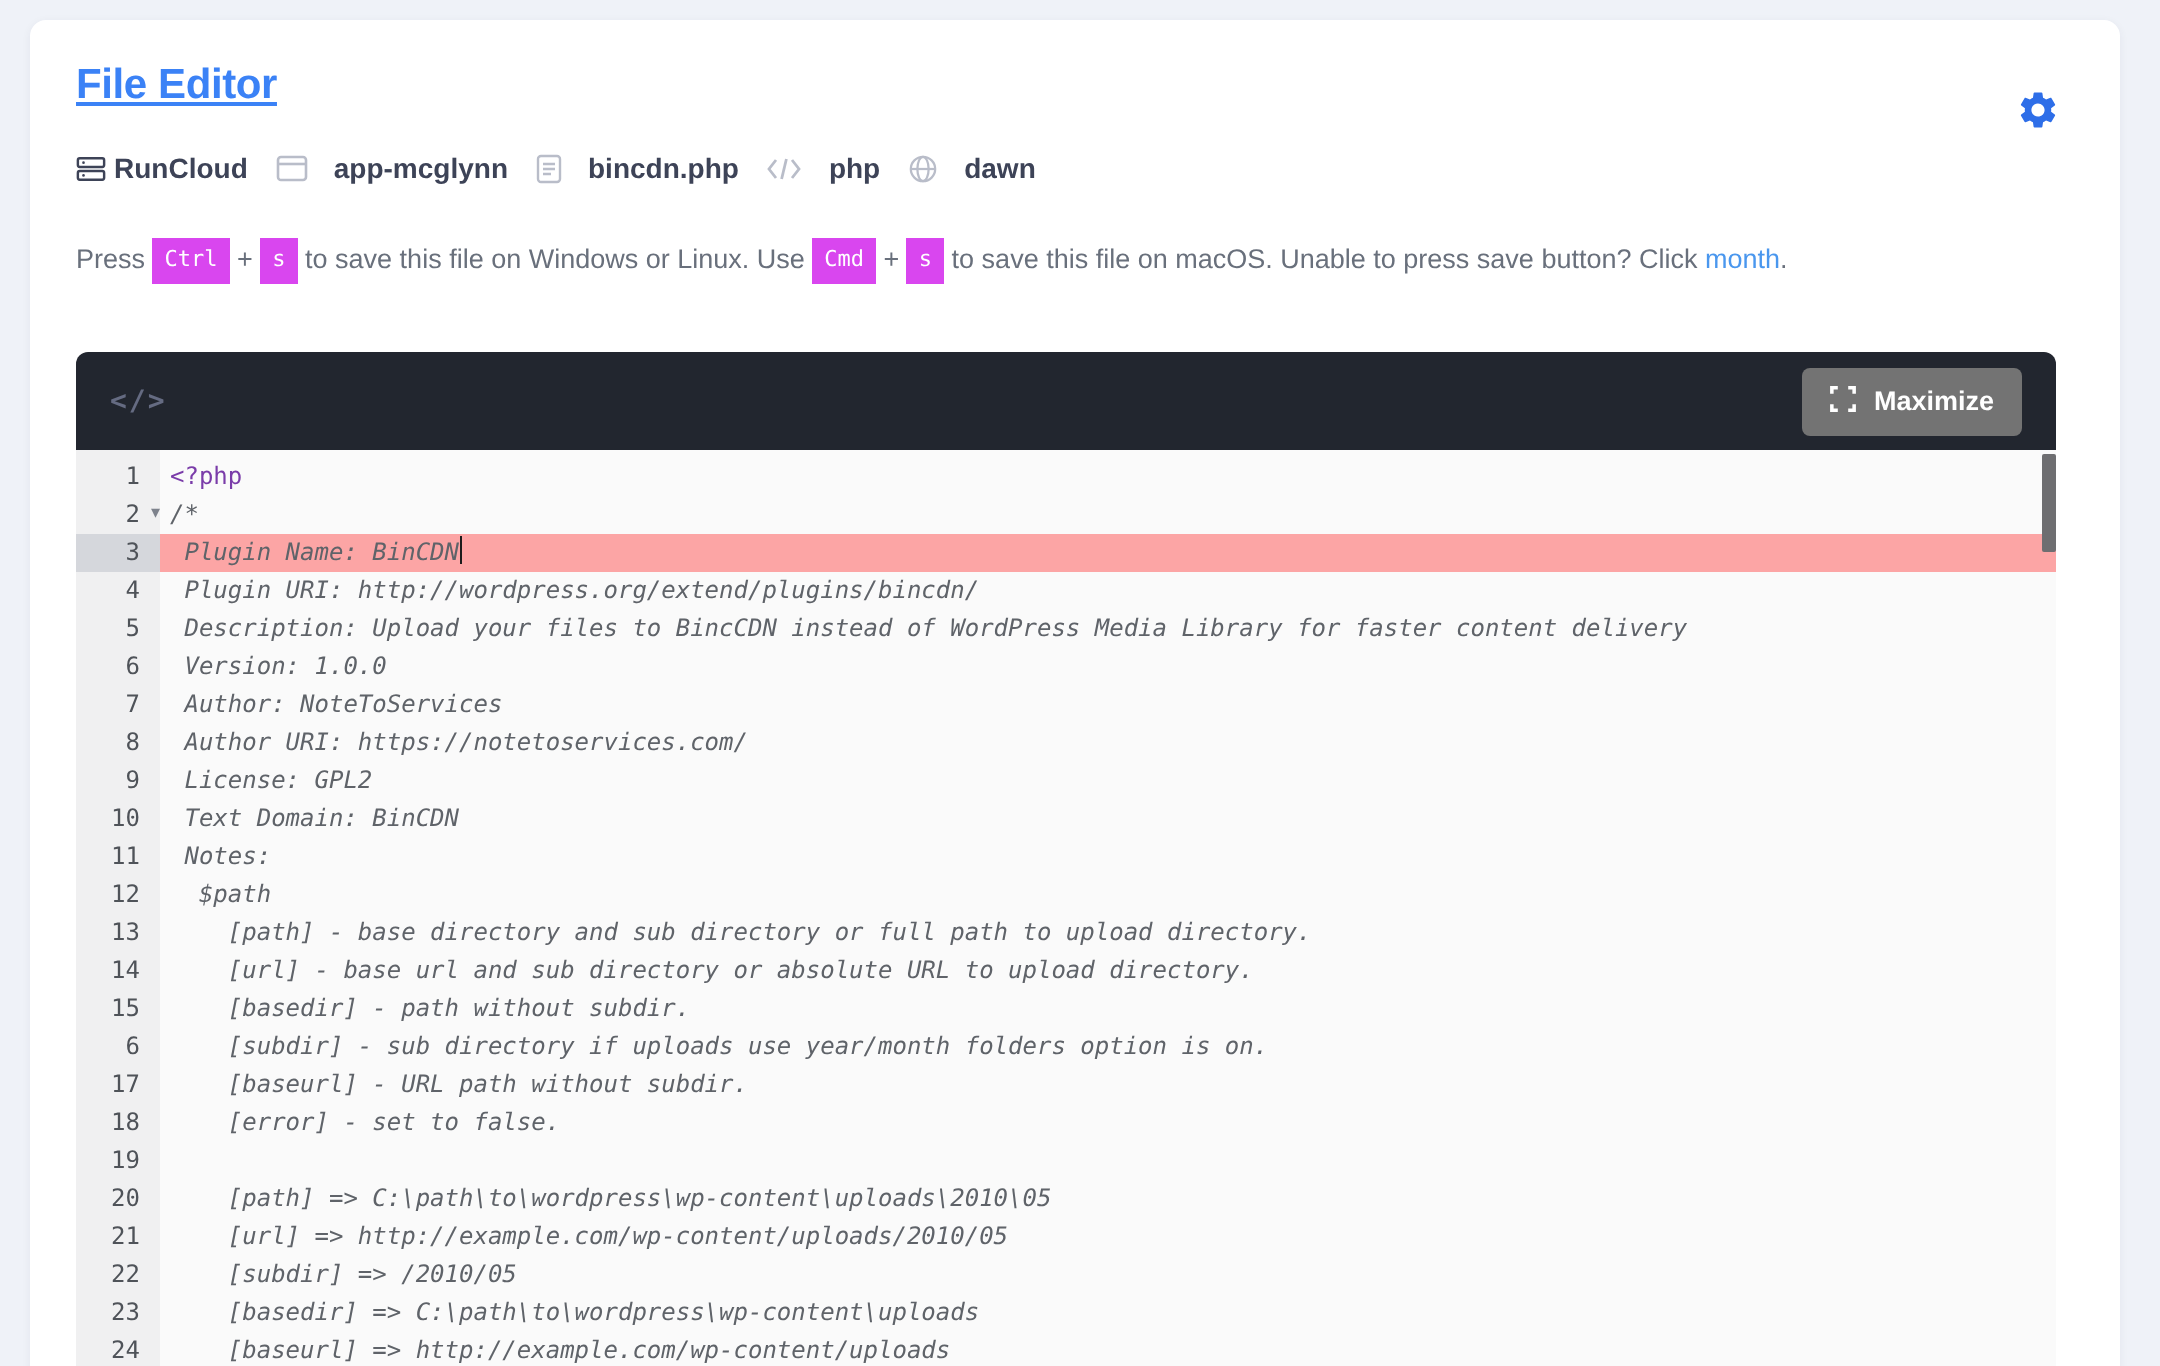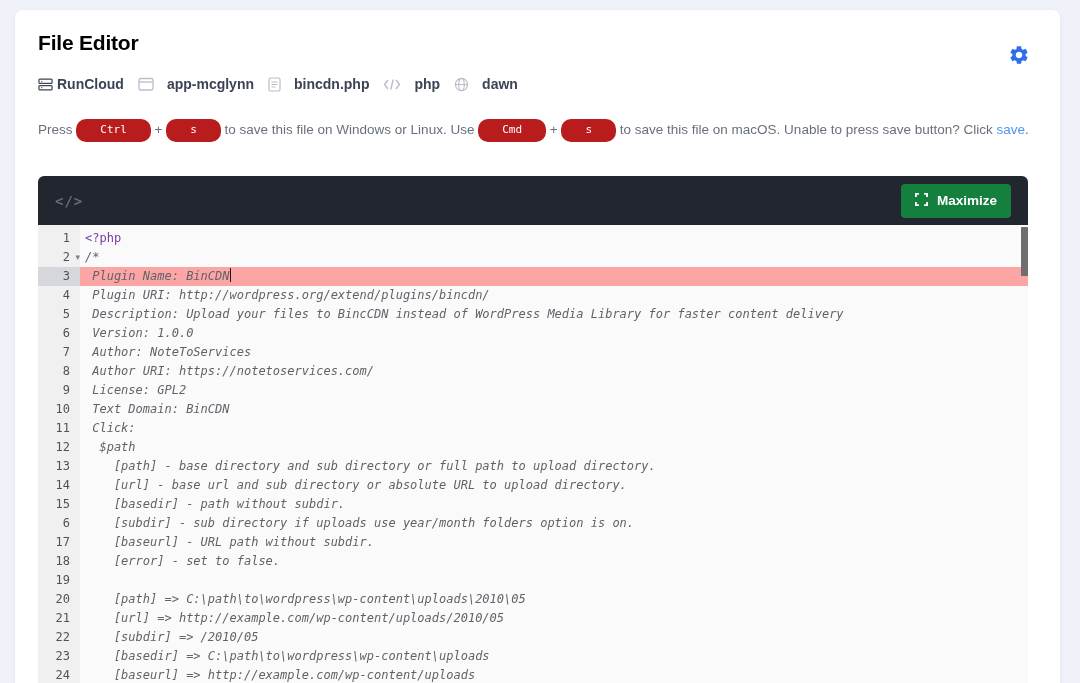--- a/index.html
+++ b/index.html
@@ -7,61 +7,61 @@
   body { background:#eff2f8; font-family:"Liberation Sans", sans-serif; position:relative; }
 
   .card {
     position:absolute; left:15px; top:10px; width:1045px; height:710px;
     background:#ffffff; border-radius:8px;
     box-shadow:0 1px 5px rgba(25,35,60,0.06);
   }
 
   .page-title {
     position:absolute; left:23px; top:21px;
-    font-size:21px; font-weight:700; color:#000000; letter-spacing:-0.2px;
+    font-size:21px; font-weight:700; color:#3b82f6; letter-spacing:-0.2px;text-decoration:underline;
   }
 
   .gear-btn {
     position:absolute; right:30px; top:34px; width:22px; height:22px;
     background:none; border:none; cursor:pointer; padding:0;
   }
 
   .crumbs {
     position:absolute; left:23px; top:66px; display:flex; align-items:center; gap:14px;
   }
   .crumb { display:flex; align-items:center; gap:13px; }
   .crumb.tight { gap:4px; }
   .crumb .c-label { font-size:14px; font-weight:700; color:#3d4357; }
   .crumb svg { display:block; }
 
   .ins {
     position:absolute; left:23px; top:110px; width:1000px;
     font-size:13.5px; color:#69707c; line-height:20px;
   }
   .ins kbd {
-    display:inline-block; background:#b91c1c; color:#ffffff;
+    display:inline-block; background:#d946ef; color:#ffffff;
     font-family:"DejaVu Sans Mono", monospace; font-size:11px;
-    padding:1px 24px 2px; border-radius:10px; position:relative; top:-1px;
+    padding:1px 6px 2px; border-radius:0; position:relative; top:-1px;
   }
   .save-link { color:#4a97ee; text-decoration:none; }
 
   .editor {
     position:absolute; left:23px; top:166px; width:990px; height:520px;
     border-radius:6px 6px 0 0;
   }
   .ed-header {
     height:49px; background:#22262f; border-radius:6px 6px 0 0;
     display:flex; align-items:center; justify-content:space-between; padding:0 17px;
   }
   .code-glyph {
     font-family:"DejaVu Sans Mono", monospace; font-size:14px; font-weight:700;
     color:#656b82; letter-spacing:1px;
   }
   .max-btn {
-    display:flex; align-items:center; gap:9px; background:#15803d; border:none;
+    display:flex; align-items:center; gap:9px; background:#737373; border:none;
     color:#ffffff; font-family:"Liberation Sans", sans-serif;
     font-size:13.5px; font-weight:600; padding:9px 14px; border-radius:4px; cursor:pointer;
   }
   .ed-body {
     position:absolute; top:49px; left:0; right:0; bottom:0;
     background:#fafafa; display:flex; overflow:hidden;
   }
   .gutter {
     width:42px; background:#f0f0f1; padding-top:4px; flex:none;
     font-family:"DejaVu Sans Mono", monospace; font-size:12px; color:#4f5359;
@@ -150,21 +150,21 @@
           <svg width="15" height="15" viewBox="0 0 16 16" fill="none" stroke="#b9bdc9" stroke-width="1.2">
             <circle cx="8" cy="8" r="6.5"></circle>
             <ellipse cx="8" cy="8" rx="3" ry="6.5"></ellipse>
             <path d="M1.8 8h12.4"></path>
           </svg>
         </span>
         <span class="c-label">dawn</span>
       </div>
     </div>
 
-  <p class="ins"><span>Press </span><kbd>Ctrl</kbd><span> + </span><kbd>s</kbd><span> to save this file on Windows or Linux. Use </span><kbd>Cmd</kbd><span> + </span><kbd>s</kbd><span> to save this file on macOS. Unable to press save button? Click </span><a href="#" class="save-link">save</a><span>.</span></p>
+  <p class="ins"><span>Press </span><kbd>Ctrl</kbd><span> + </span><kbd>s</kbd><span> to save this file on Windows or Linux. Use </span><kbd>Cmd</kbd><span> + </span><kbd>s</kbd><span> to save this file on macOS. Unable to press save button? Click </span><a href="#" class="save-link">month</a><span>.</span></p>
 
   <div class="editor">
     <div class="ed-header">
       <span class="code-glyph">&lt;/&gt;</span>
       <button class="max-btn">
         <span>
           <svg width="13" height="13" viewBox="0 0 14 14" fill="none" stroke="#ffffff" stroke-width="1.9">
               <path d="M1 4.2V1h3.2"></path>
               <path d="M9.8 1H13v3.2"></path>
               <path d="M13 9.8V13H9.8"></path>
@@ -205,21 +205,21 @@
           <div class="code-line php-tag"><span class="txt">&lt;?php</span></div>
           <div class="code-line comment"><span class="txt">/*</span></div>
           <div class="code-line comment active"><span class="txt"> Plugin Name: BinCDN</span><span class="cursor"></span></div>
           <div class="code-line comment"><span class="txt"> Plugin URI: http://wordpress.org/extend/plugins/bincdn/</span></div>
           <div class="code-line comment"><span class="txt"> Description: Upload your files to BincCDN instead of WordPress Media Library for faster content delivery</span></div>
           <div class="code-line comment"><span class="txt"> Version: 1.0.0</span></div>
           <div class="code-line comment"><span class="txt"> Author: NoteToServices</span></div>
           <div class="code-line comment"><span class="txt"> Author URI: https://notetoservices.com/</span></div>
           <div class="code-line comment"><span class="txt"> License: GPL2</span></div>
           <div class="code-line comment"><span class="txt"> Text Domain: BinCDN</span></div>
-          <div class="code-line comment"><span class="txt"> Click:</span></div>
+          <div class="code-line comment"><span class="txt"> Notes:</span></div>
           <div class="code-line comment"><span class="txt">  $path</span></div>
           <div class="code-line comment"><span class="txt">    [path] - base directory and sub directory or full path to upload directory.</span></div>
           <div class="code-line comment"><span class="txt">    [url] - base url and sub directory or absolute URL to upload directory.</span></div>
           <div class="code-line comment"><span class="txt">    [basedir] - path without subdir.</span></div>
           <div class="code-line comment"><span class="txt">    [subdir] - sub directory if uploads use year/month folders option is on.</span></div>
           <div class="code-line comment"><span class="txt">    [baseurl] - URL path without subdir.</span></div>
           <div class="code-line comment"><span class="txt">    [error] - set to false.</span></div>
           <div class="code-line comment"><span class="txt"></span></div>
           <div class="code-line comment"><span class="txt">    [path] =&gt; C:\path\to\wordpress\wp-content\uploads\2010\05</span></div>
           <div class="code-line comment"><span class="txt">    [url] =&gt; http://example.com/wp-content/uploads/2010/05</span></div>

